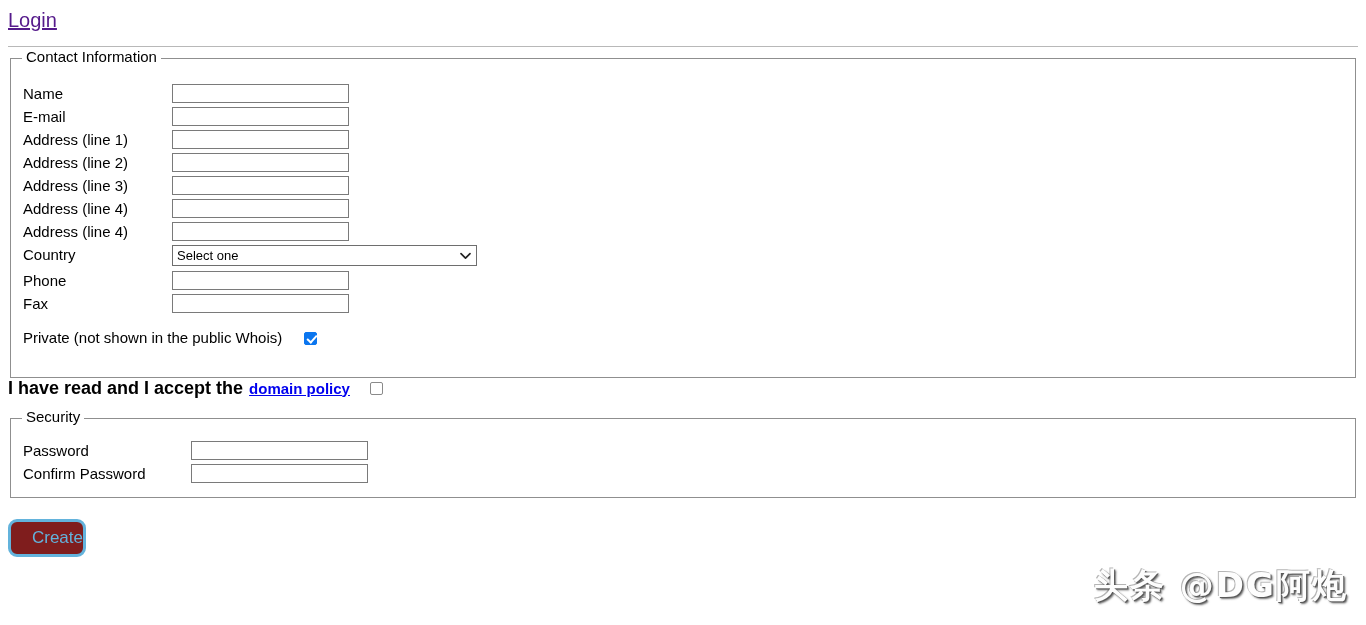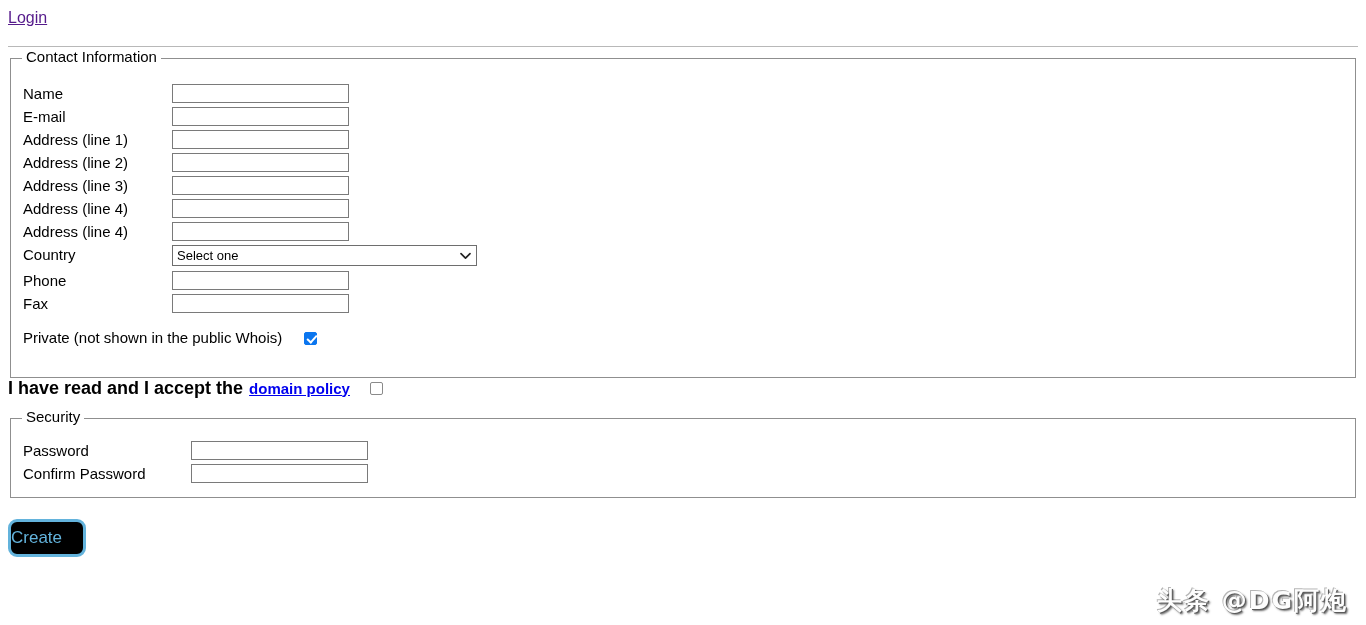--- a/index.html
+++ b/index.html
@@ -20,21 +20,21 @@
 
   
   .topbar {
     position: absolute;
     left: 8px;
     top: 9px;
   }
   .login-link {
     color: #551a8b;
     text-decoration: underline;
-    font-size: 16px;
+    font-size: 20px;
     cursor: pointer;
   }
   .hrule {
     position: absolute;
     left: 8px;
     top: 38px;
     width: 1350px;
     height: 0;
     border: 0;
     border-top: 1px solid #b8b8b8;
@@ -212,38 +212,38 @@
   
   #create-button {
     position: absolute;
     left: 8px;
     top: 519px;
     width: 78px;
     height: 38px;
     box-sizing: border-box;
     border: 3px solid #63b3dc;
     border-radius: 9px;
-    background: #000000;
+    background: #7f1d1d;
     color: #63b3dc;
     font-family: "Liberation Sans", "DejaVu Sans", sans-serif;
     font-size: 17px;
     font-weight: normal;
     line-height: 30px;
-    text-align: left;
+    text-align: right;
     cursor: pointer;
     padding: 0;
   }
 
   
   #watermark {
     position: absolute;
     right: 18px;
-    bottom: 8px;
+    bottom: 16px;
     font-family: "DejaVu Sans", sans-serif;
-    font-size: 25px;
+    font-size: 34px;
     font-weight: bold;
     letter-spacing: 2px;
     color: #fdfdfd;
     text-shadow:
        1px 1px 0 #5a5a5a,
        2px 2px 2px rgba(60,60,60,0.75),
       -1px -1px 0 rgba(120,120,120,0.55);
     white-space: nowrap;
     pointer-events: none;
   }

